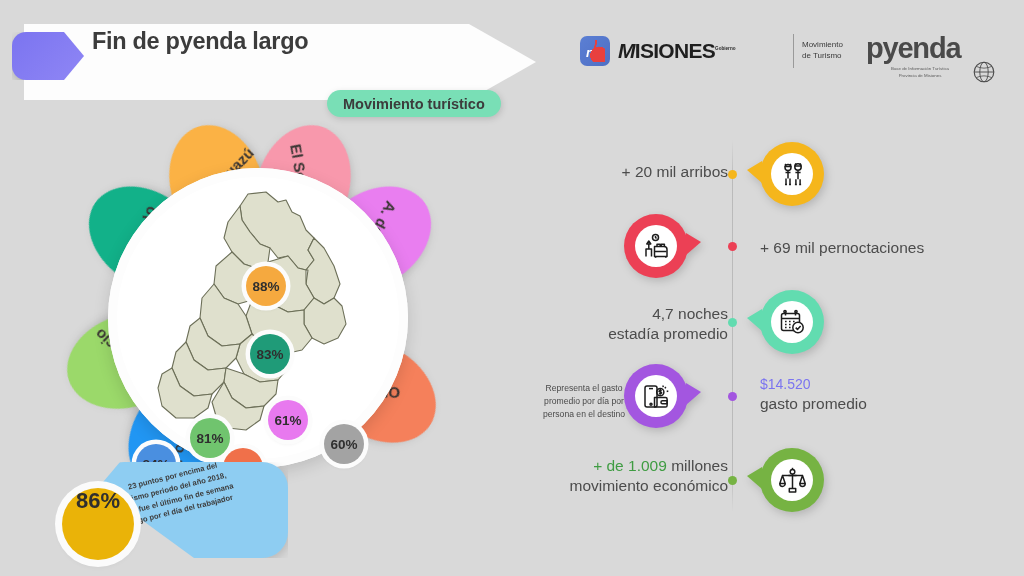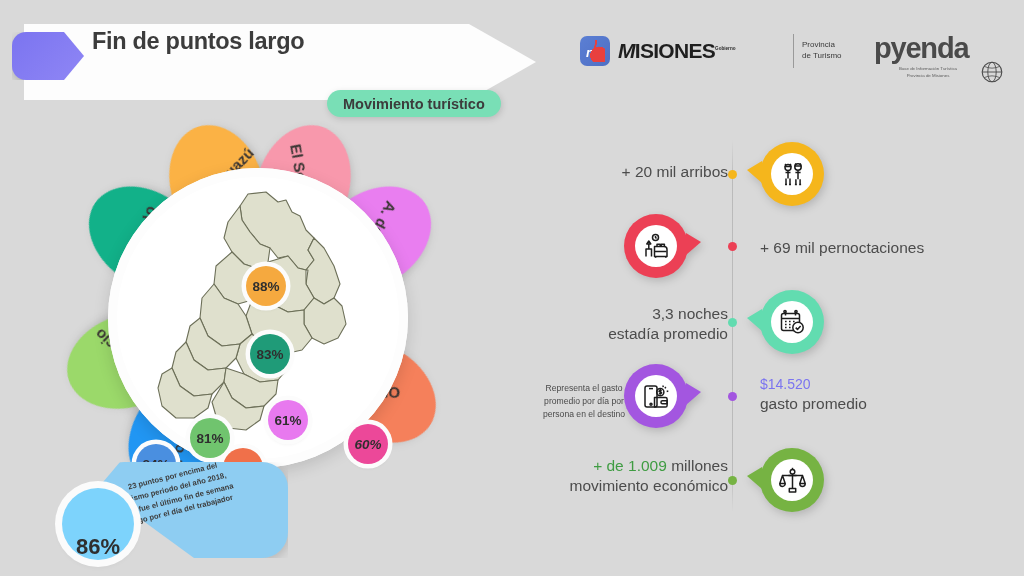--- a/index.html
+++ b/index.html
@@ -61,21 +61,21 @@
   }
   #misiones-mark .mm-w {
     position:absolute; left:6px; top:9px; font-size:13px; font-weight:bold;
     color:#fff; font-style:italic; letter-spacing:-1px;
   }
   #misiones-word { font-size: 21px; font-weight: bold; color: #1f1f1f; letter-spacing: -0.7px; }
   #misiones-word .slash { font-style: italic; }
   #misiones-sup { font-size: 4.6px; color:#2a2a2a; vertical-align: super; letter-spacing:0; }
   #logo-divider { position:absolute; left:213px; top:2px; width:1px; height:34px; background:#9a9a9a; }
   #ministerio { position:absolute; left:222px; top:8px; font-size:8px; color:#3a3a3a; line-height:1.35; }
-  #logo-pyenda { position:absolute; left:294px; top:0px; }
+  #logo-pyenda { position:absolute; left:286px; top:0px; }
   #pyenda-word { font-size: 29px; font-weight: bold; color:#4a4a4a; letter-spacing:-1.2px; }
   #pyenda-sub { font-size: 4.4px; color:#5a5a5a; line-height:1.5; text-align:center; margin-top:1px; width:108px; }
   #pyenda-globe {
     position:absolute; left:104px; top:26px; width:28px; height:28px;
   }
 
   
   #donut-wrap { position: absolute; left: 40px; top: 108px; width: 440px; height: 420px; }
   #petal-ring { position:absolute; left:0; top:0; width:440px; height:420px; }
   .petal {
@@ -121,22 +121,22 @@
   #callout-text {
     position: absolute; left: 118px; top: 470px;
     width: 118px;
     font-size: 7.6px; font-weight: bold; color: #3d3d3d;
     line-height: 1.55; text-align: center;
     transform: rotate(-14deg);
   }
   #callout-circle {
     position: absolute; left: 62px; top: 488px;
     width: 72px; height: 72px; border-radius: 50%;
-    background: #7dd3fc;
-    display:flex; align-items:flex-end; justify-content:center;
+    background: #eab308;
+    display:flex; align-items:flex-start; justify-content:center;
     box-shadow: 0 0 0 7px #fbfbfb, 0 3px 8px rgba(0,0,0,0.16);
     font-size: 22px; font-weight: bold; color:#2f2f2f;
   }
 
   
   #stats { position: absolute; left: 520px; top: 134px; width: 504px; height: 410px; }
   #stats-line {
     position: absolute; left: 212px; top: 6px;
     width: 1.4px; height: 372px;
     background: linear-gradient(180deg, rgba(150,150,150,0) 0%, rgba(150,150,150,0.45) 10%, rgba(150,150,150,0.45) 90%, rgba(150,150,150,0) 100%);
@@ -184,36 +184,36 @@
   }
   .accent { color: #7b74f0; }
   .accent-green { color: #3f9c42; }
 </style>
 </head>
 <body>
 
 <div id="header-banner"></div>
 <div id="header-accent"></div>
 <div id="header-title">
-  <span>Fin de puntos largo</span>
+  <span>Fin de pyenda largo</span>
 </div>
 <div id="subtitle-badge">
   <span>Movimiento turístico</span>
 </div>
 
 <div id="logos">
   <div id="logo-misiones">
     <div id="misiones-mark">
       <span class="mm-w">m</span>
     </div>
     <div id="misiones-word"><span class="slash">M</span><span>ISIONES</span><span id="misiones-sup">Gobierno</span></div>
   </div>
   <div id="logo-divider"></div>
   <div id="ministerio">
-    <div>Provincia</div>
+    <div>Movimiento</div>
     <div>de Turismo</div>
   </div>
   <div id="logo-pyenda">
     <div id="pyenda-word">pyenda</div>
     <div id="pyenda-sub">
       <div>Base de Información Turística</div>
       <div>Provincia de Misiones</div>
     </div>
     <svg id="pyenda-globe" viewBox="0 0 40 40">
       <circle cx="20" cy="20" r="14" fill="none" stroke="#4a4a4a" stroke-width="1.6"></circle>
@@ -273,21 +273,21 @@
     </div>
     <div class="pct-badge" style="background: rgb(31, 155, 120); left: 210px; top: 226px;">
       <span>83%</span>
     </div>
     <div class="pct-badge" style="background: rgb(112, 196, 110); left: 150px; top: 310px;">
       <span>81%</span>
     </div>
     <div class="pct-badge" style="background: rgb(232, 121, 239); left: 228px; top: 292px;">
       <span>61%</span>
     </div>
-    <div class="pct-badge" style="background: #ec4899; left: 308px; top: 316px; font-style: italic;">
+    <div class="pct-badge" style="background: #a3a3a3; left: 284px; top: 316px;">
       <span>60%</span>
     </div>
     <div class="pct-badge" style="background: rgb(240, 112, 74); left: 183px; top: 340px;">
       <span>81%</span>
     </div>
     <div class="pct-badge" style="background: rgb(74, 143, 224); left: 96px; top: 336px;">
       <span>84%</span>
     </div>
   </div>
 
@@ -354,21 +354,21 @@
               <g stroke-width="1.3">
                 <path d="M6 12.5h1.6M10 12.5h1.6M14 12.5h1.6M6 15.5h1.6M10 15.5h1.6M6 18.5h1.6M10 18.5h1.6"></path>
               </g>
               <circle cx="19" cy="18.5" r="5.2" fill="#fff"></circle>
               <path d="M16.7 18.6l1.8 1.8 3.1-3.4"></path>
             </g>
           </svg>
         </div>
       </div>
       <div class="stat-label" style="left: 10px; top: 14px; width: 198px; text-align: right;">
-        <div>3,3 noches</div>
+        <div>4,7 noches</div>
         <div>estadía promedio</div>
       </div>
     </div>
     <div class="stat-row" style="top: 230px;">
       <div class="stat-dot" style="background: rgb(163, 86, 224); top: 28px;"></div>
       <div class="bubble tail-right" style="background: rgb(163, 86, 224); color: rgb(163, 86, 224); left: 104px; top: 0px;">
         <div class="bubble-inner">
           <svg viewBox="0 0 27 27">
             <g fill="none" stroke="#1d1d1d" stroke-width="1.5" stroke-linejoin="round">
               <rect x="2" y="3" width="12" height="21" rx="2"></rect>

